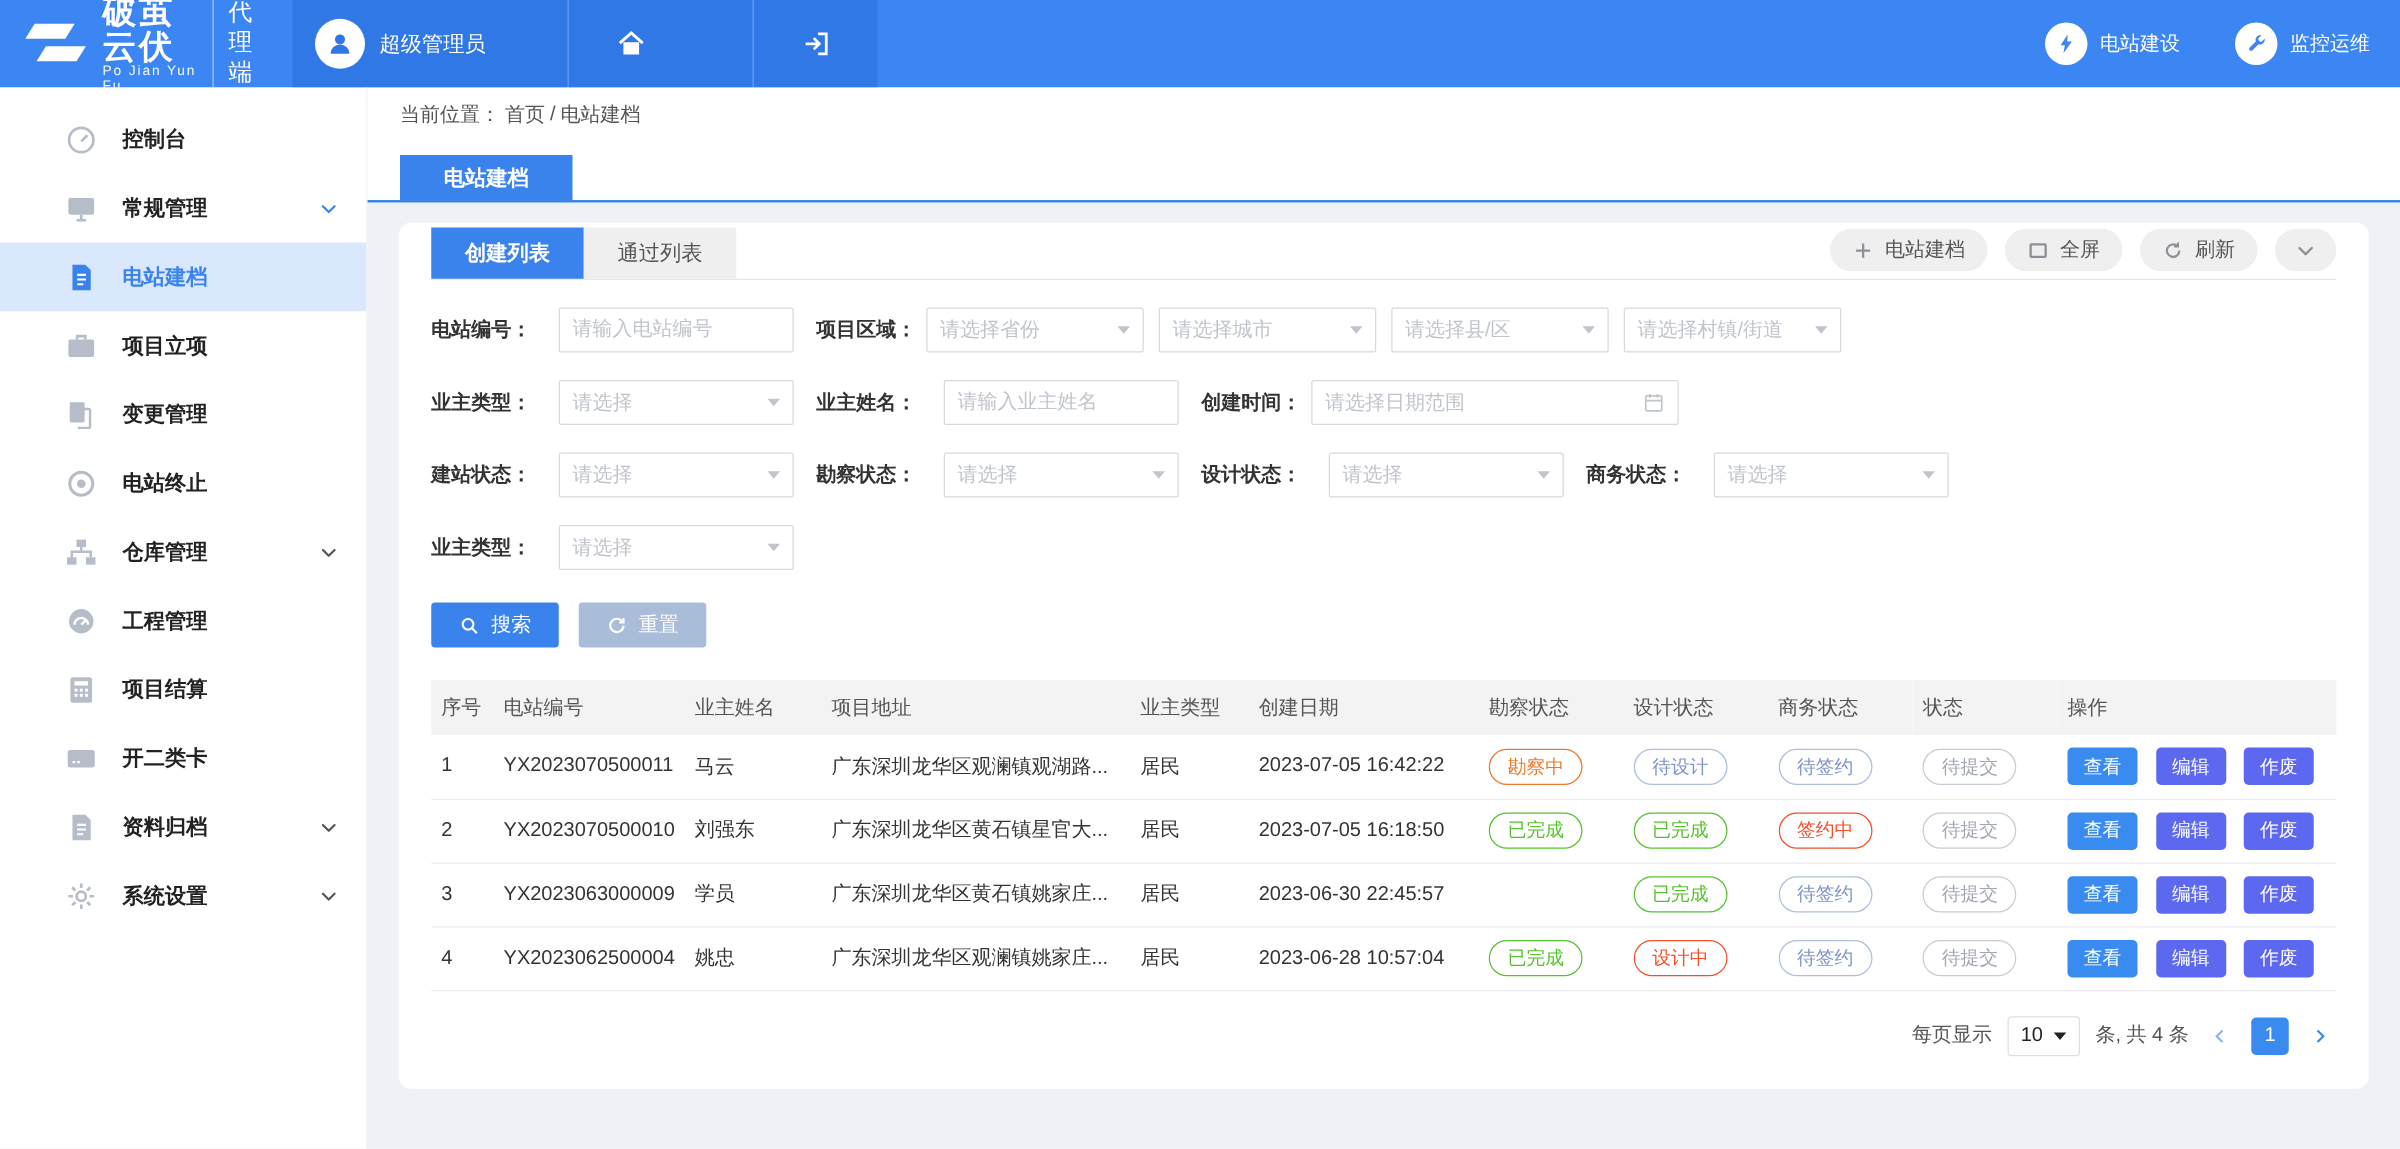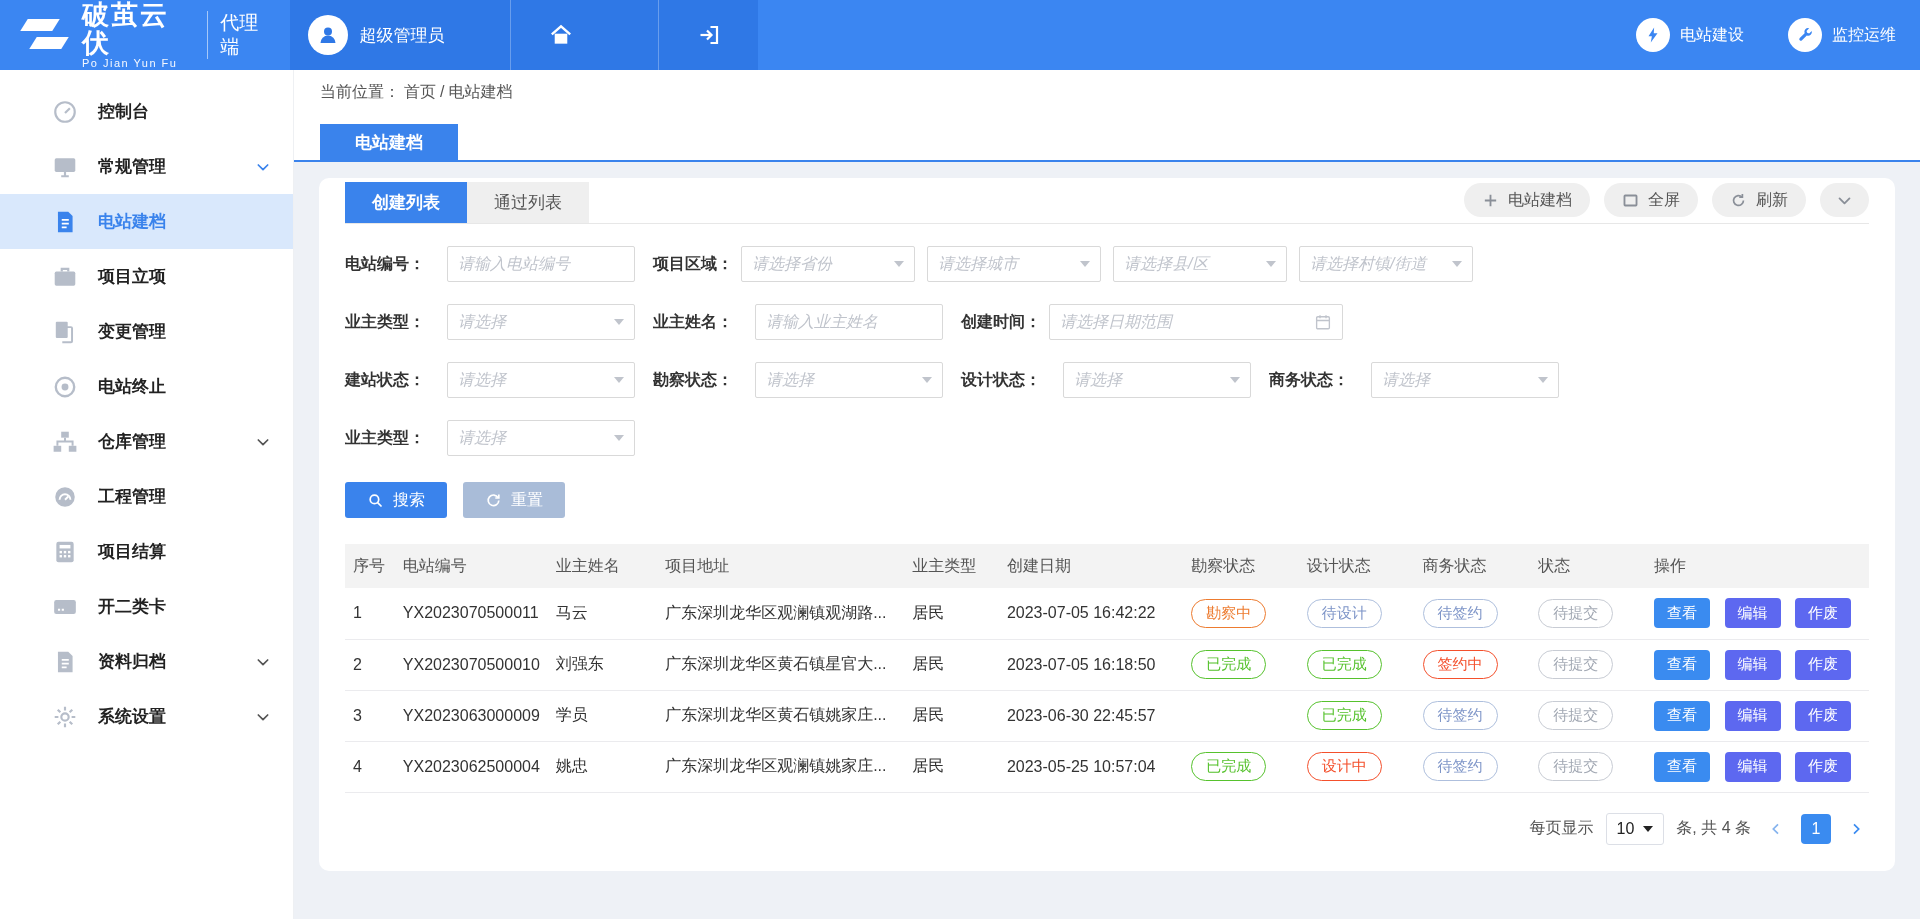--- a/index.html
+++ b/index.html
@@ -2,21 +2,21 @@
 <html><head>
 <meta charset="utf-8">
 <style>
   * { margin:0; padding:0; box-sizing:border-box; }
   html,body { width:1920px; height:919px; overflow:hidden; }
   body { font-family:"Liberation Sans","DejaVu Sans",sans-serif; background:#eef1f6; color:#333; }
   svg { display:block; }
 
   
   .topbar { height:70px; background:#3b86f2; display:flex; align-items:stretch; color:#fff; }
-  .brand { width:290px; display:flex; align-items:center; padding:0 14px 0 22px; }
+  .brand { width:234px; display:flex; align-items:center; padding:0 14px 0 22px; }
   .logo { position:relative; width:50px; height:44px; flex:none; }
   .logo i { position:absolute; background:#fff; width:32px; height:12px; transform:skewX(-32deg); }
   .logo i.b1 { left:2px; top:6px; }
   .logo i.b2 { left:11px; top:24px; }
   .brand-text { margin-left:10px; }
   .brand-name { font-size:27px; font-weight:700; letter-spacing:2px; line-height:1.05; }
   .brand-pinyin { font-size:11px; letter-spacing:1.5px; opacity:.95; }
   .brand-portal { margin-left:12px; padding-left:12px; border-left:1px solid rgba(255,255,255,.55); font-size:19px; align-self:center; line-height:24px; }
   .user-block { display:flex; background:#2f78e6;gap:48px; }
   .seg { display:flex; align-items:center; justify-content:center; cursor:pointer; }
@@ -54,21 +54,21 @@
   .tab.inactive { background:#efefef; color:#555; }
   .head-actions { margin-left:auto; display:flex; gap:14px; margin-bottom:6px; }
   .pill { height:34px; border-radius:17px; background:#efefef; color:#555; display:flex; align-items:center; gap:9px; padding:0 18px; font-size:16px; cursor:pointer; }
   .pill .pic { width:17px; height:17px; color:#8a8f98; }
 
   
   .frow { display:flex; align-items:center; margin-top:22px; }
   .fg { display:flex; align-items:center; }
   .fg-std { width:308px; flex:none;gap:14px; }
   .flabel { width:88px; flex:none; font-size:16px; font-weight:700; color:#333; }
-  .ctl { height:36px; border:1px solid #d9d9d9; border-radius:2px; background:#fff; font-size:16px;font-style:italic; }
+  .ctl { height:36px; border:1px solid #d9d9d9; border-radius:2px; background:#fff; font-size:16px; }
   input.ctl { width:188px; padding:0 10px; color:#333; outline:none; font-family:inherit; }
   input.ctl::placeholder { color:#c0c4cc; }
   .sel { width:188px; display:flex; align-items:center; justify-content:space-between; padding:0 10px; color:#c0c4cc; cursor:pointer; }
   .region .sel { width:174px; margin-right:12px; }
   .caret { width:0; height:0; border-left:5px solid transparent; border-right:5px solid transparent; border-top:6px solid #c0c4cc; }
   .sel.date { width:294px; color:#c0c4cc; }
   .cal-ic { width:18px; height:18px; color:#c0c4cc; }
 
   .btn-row { margin-top:26px; display:flex; gap:16px; }
   .btn { height:36px; border:none; border-radius:3px; color:#fff; font-size:16px; display:flex; align-items:center; gap:9px; padding:0 22px; cursor:pointer; font-family:inherit; }
@@ -551,21 +551,21 @@
                 <button class="act act-edit">编辑</button>
                 <button class="act act-void">作废</button>
               </td>
             </tr>
             <tr>
               <td>4</td>
               <td>YX2023062500004</td>
               <td>姚忠</td>
               <td>广东深圳龙华区观澜镇姚家庄...</td>
               <td>居民</td>
-              <td>2023-05-25 10:57:04</td>
+              <td>2023-06-28 10:57:04</td>
               <td><span class="badge b-green">已完成</span></td>
               <td><span class="badge b-red">设计中</span></td>
               <td><span class="badge b-steel">待签约</span></td>
               <td><span class="badge b-gray">待提交</span></td>
               <td>
                 <button class="act act-view">查看</button>
                 <button class="act act-edit">编辑</button>
                 <button class="act act-void">作废</button>
               </td>
             </tr>

